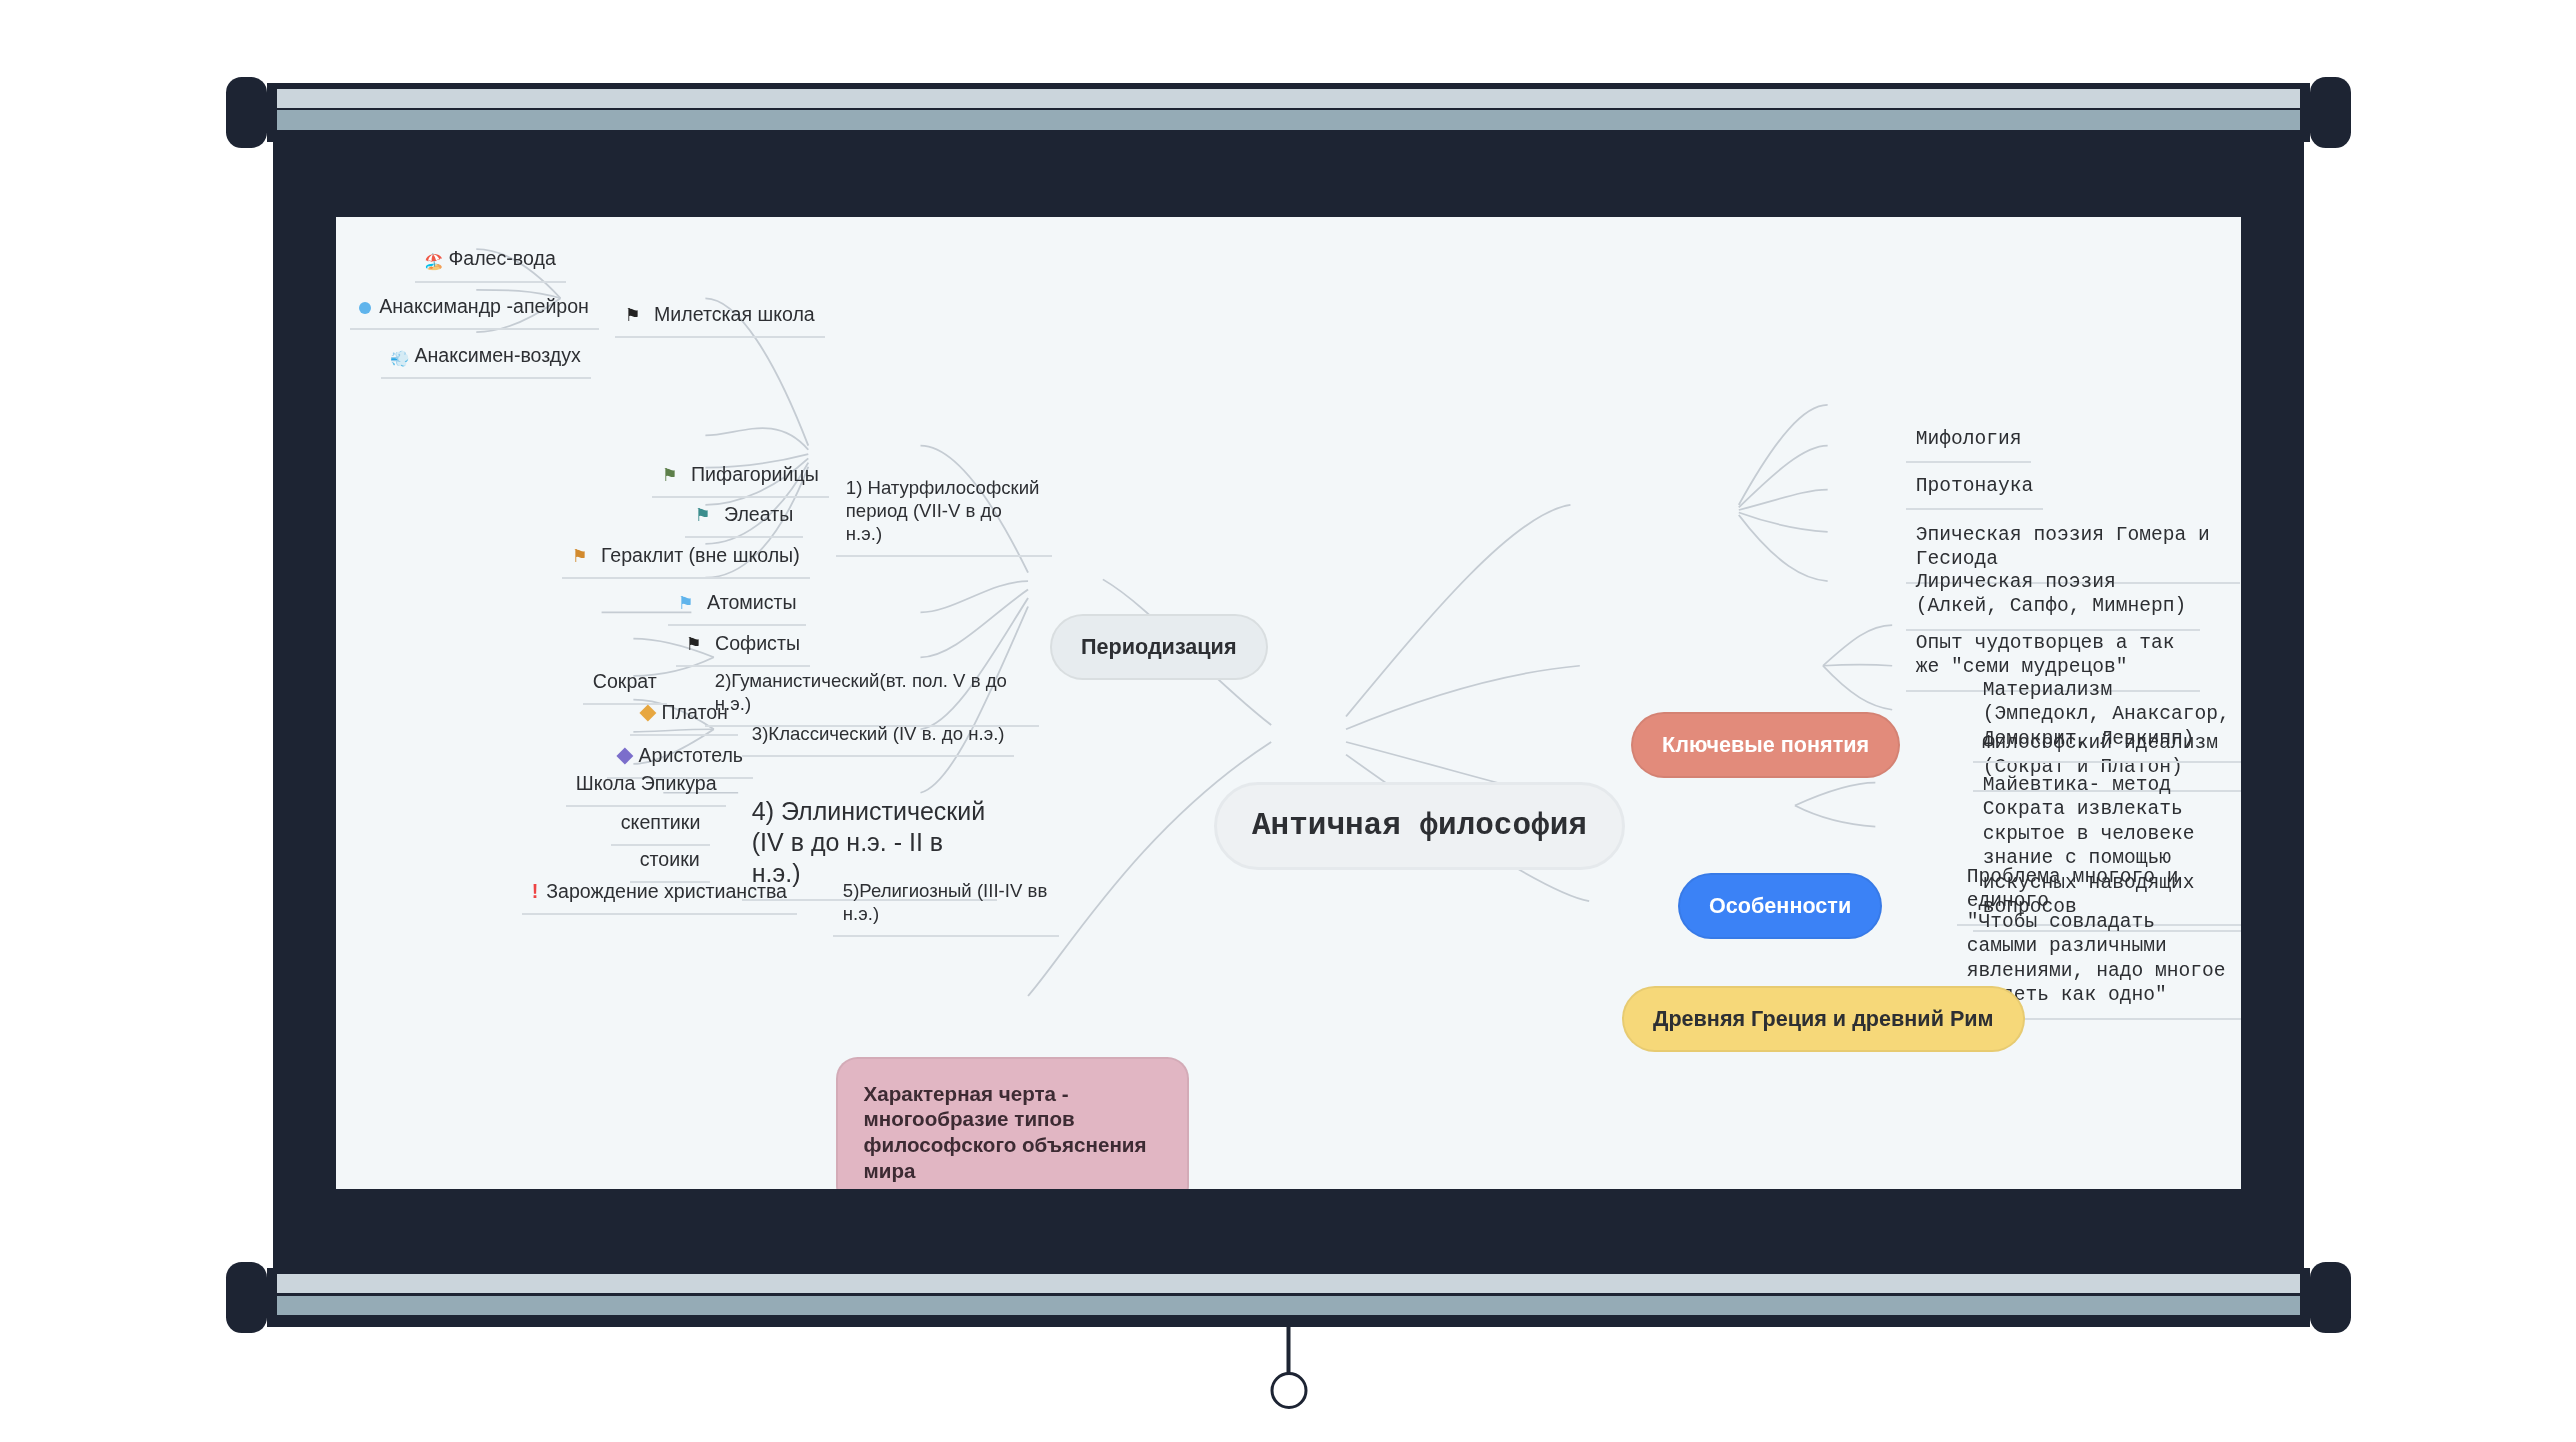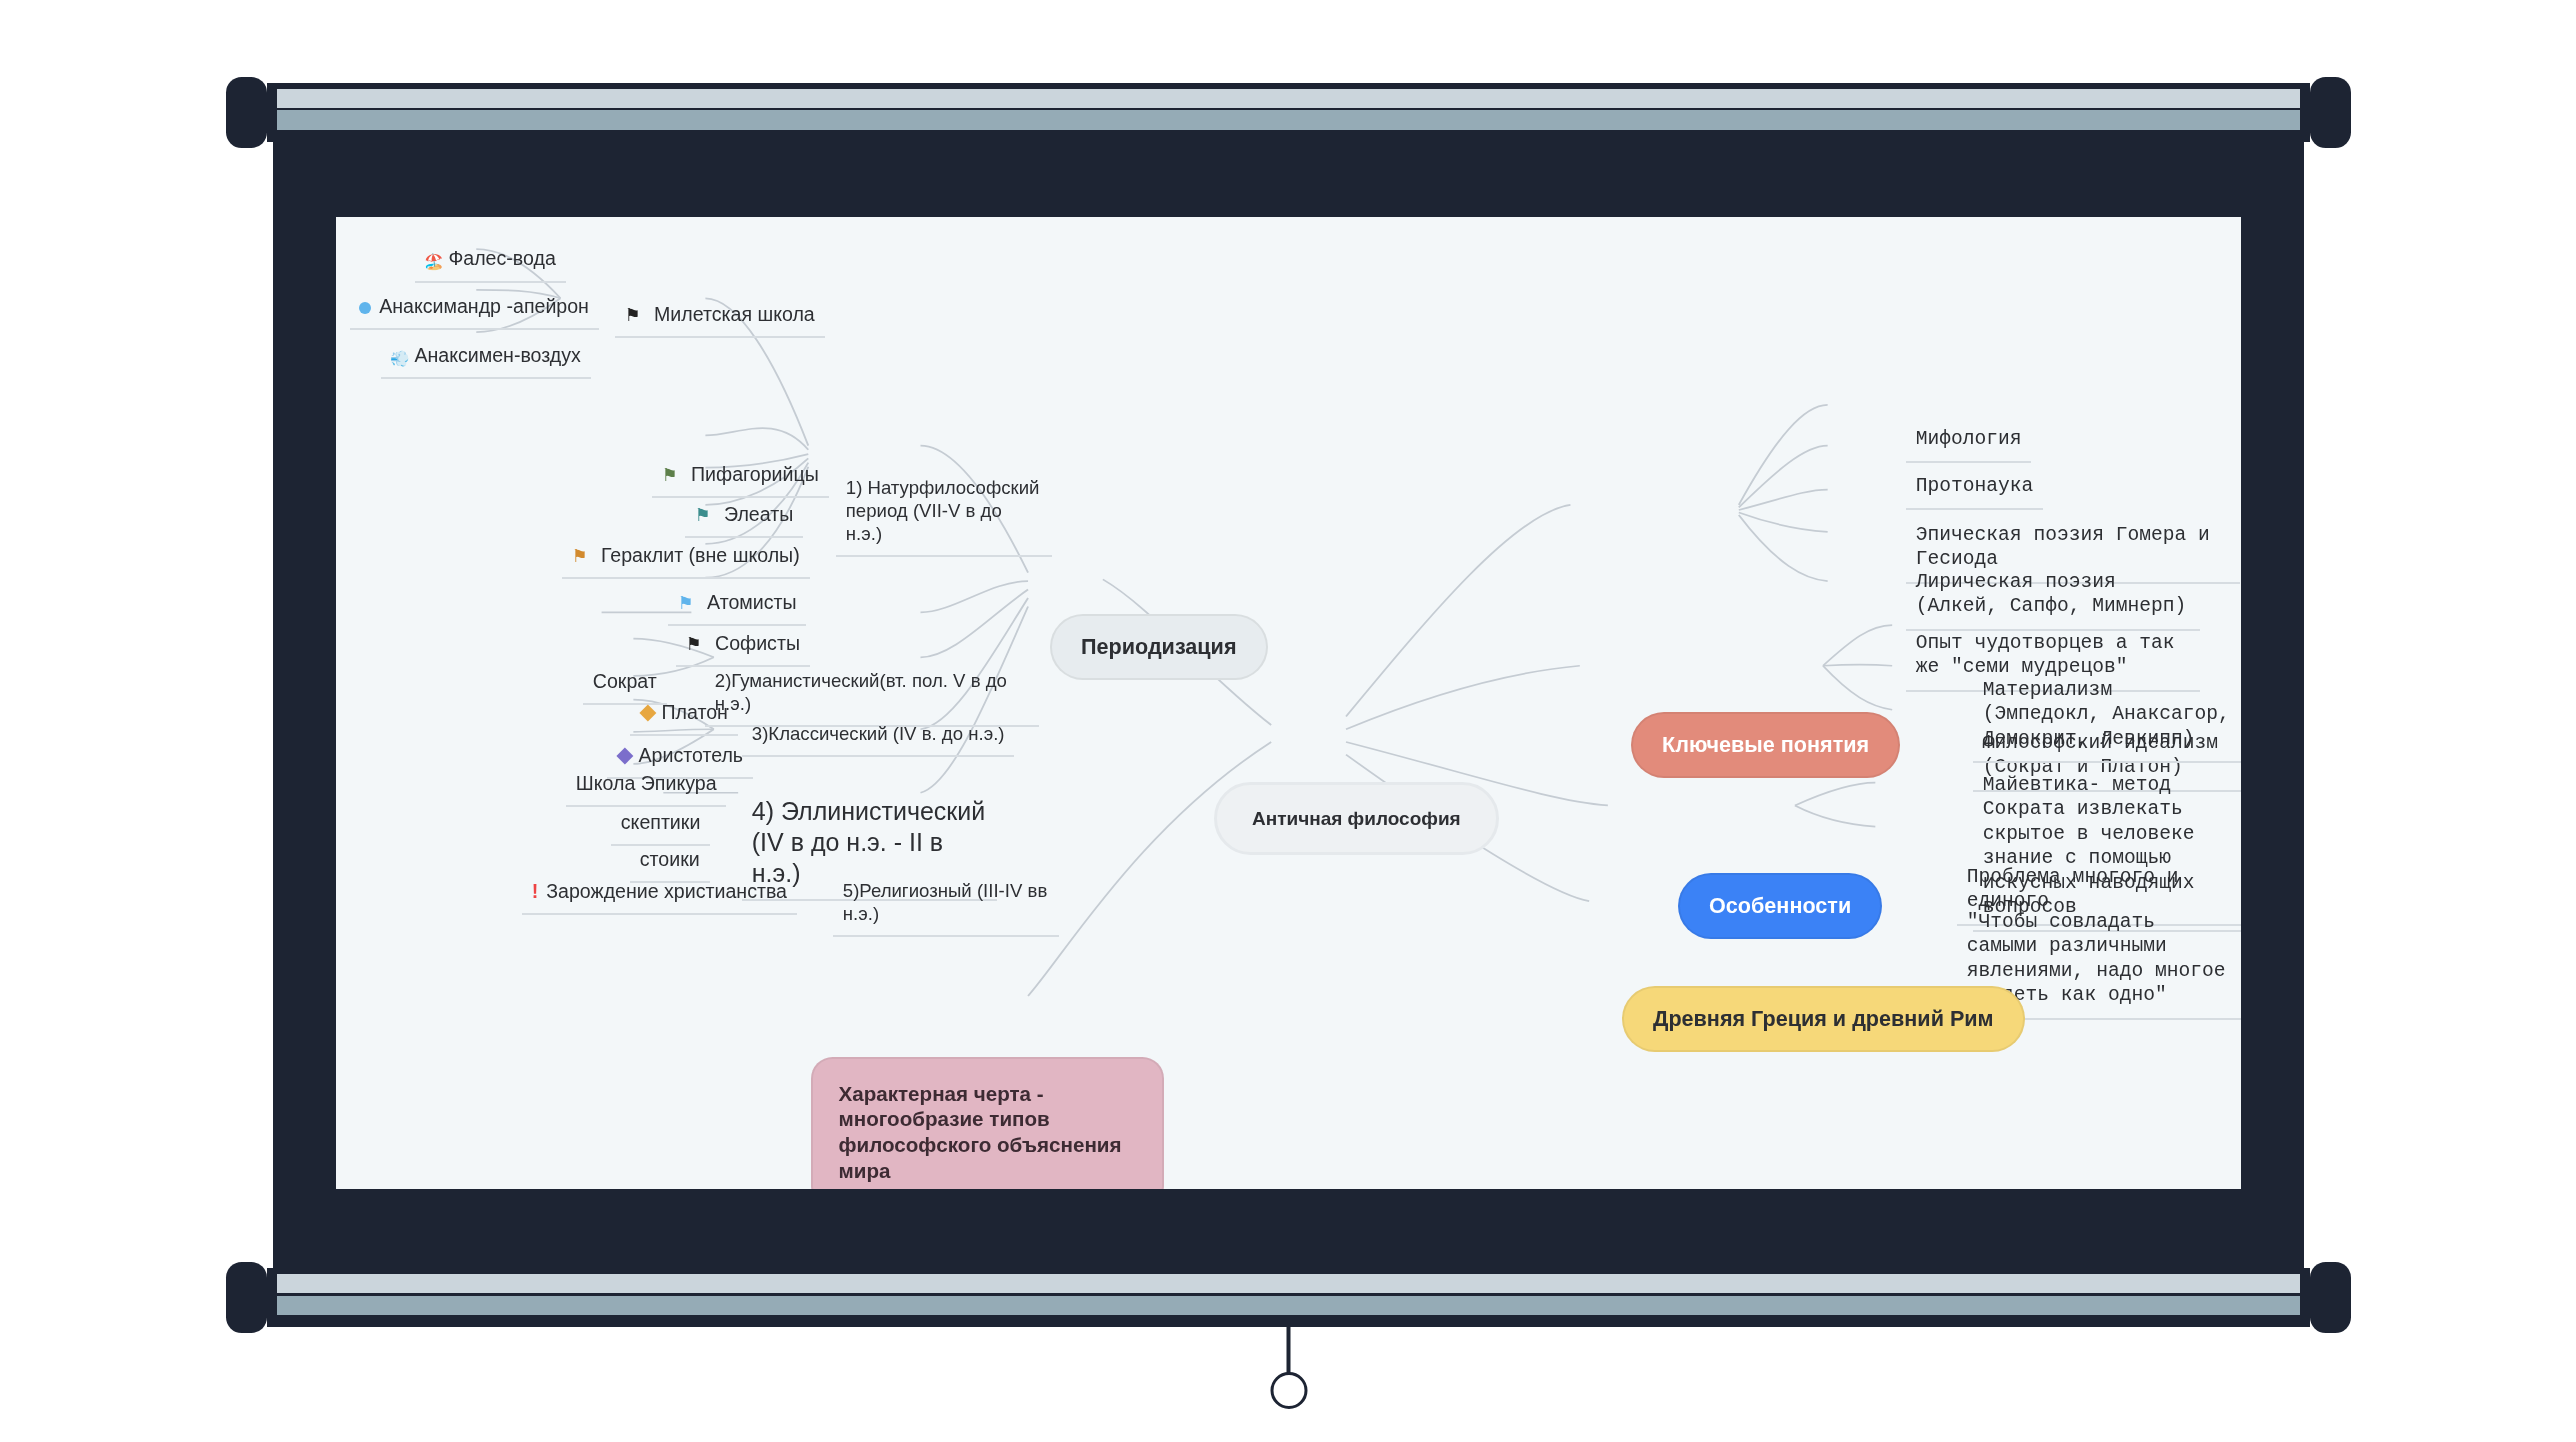--- a/index.html
+++ b/index.html
@@ -107,25 +107,26 @@
     border: 2px solid rgba(0,0,0,0.06);
     font-weight: 600;
     text-align: center;
     display: inline-block;
   }
   .root {
     background: #eef1f3;
     border: 3.9px solid #e5e9ec;
     border-radius: 45px;
     padding: 21.6px 35px;
-    font-size: 19px;
+    font-size: 31px;
     font-weight: 700;
+    font-family: Liberation Mono, monospace;
   }
   .pill.gray   { background: #e7ecef; }
-  .pill.pink   { background: #e1b6c3; color:#3d2b33; border-radius: 21.6px; text-align:left; padding: 21.6px 25.5px; max-width: 353px; font-weight:700; font-size:20.6px;}
+  .pill.pink   { background: #e1b6c3; color:#3d2b33; border-radius: 21.6px; text-align:left; padding: 21.6px 25.5px; max-width: 353px; font-weight:700; font-size:20.6px;margin-left:25px;}
   .pill.olive  { background: #bcc963; max-width: 196px;}
   .pill.red    { background: #e28b7b; color:#fff; }
   .pill.blue   { background: #3b82f6; color:#fff; }
   .pill.yellow { background: #f6d879; }
 
   .leaf {
     padding: 5.9px 9.8px 9.8px;
     border-bottom: 2px solid #d6dce1;
     font-size: 19.6px;
     max-width: 294px;

